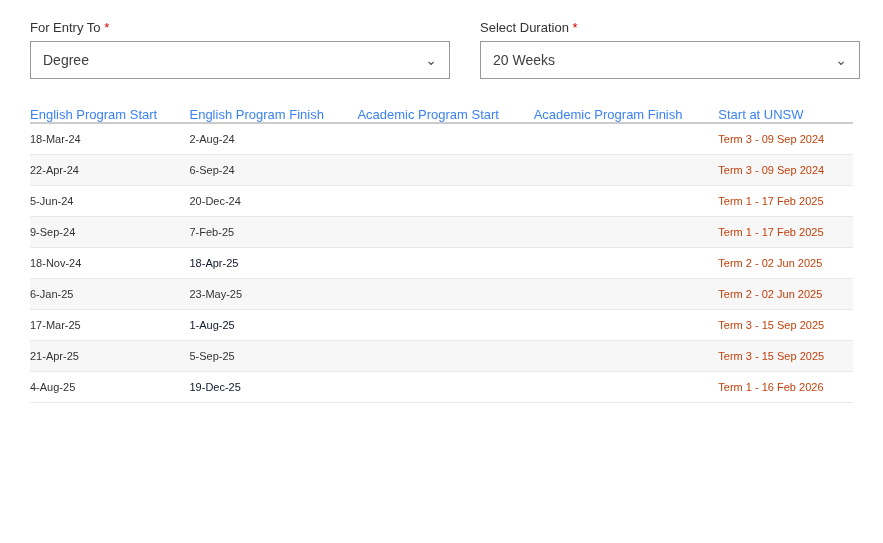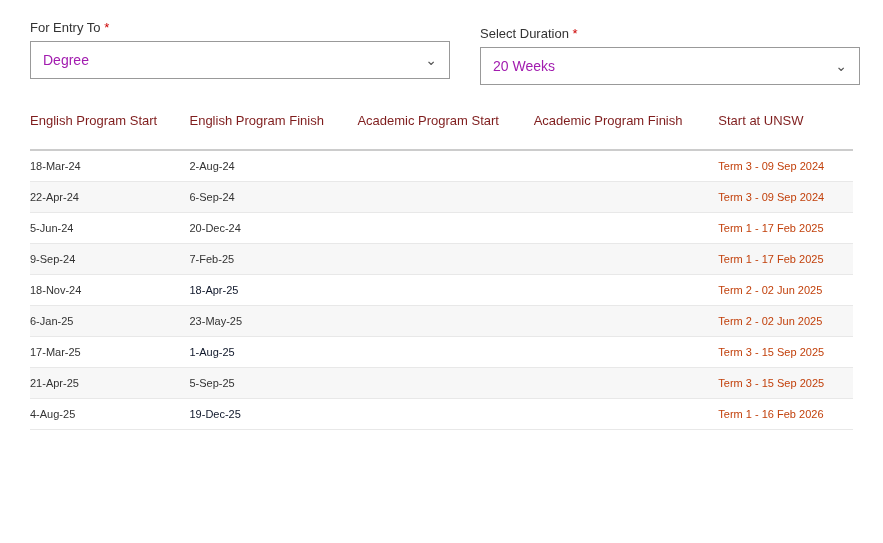--- a/index.html
+++ b/index.html
@@ -18,40 +18,39 @@
     .form-group {
       display: flex;
       flex-direction: column;
       gap: 6px;
     }
     .form-group.left {
       flex: 0 0 420px;
     }
     .form-group.right {
       flex: 0 0 380px;
-      margin-top: 6px;
     }
     .form-label {
       font-size: 13px;
       color: #333;
       font-weight: normal;
     }
     .form-label span.required {
       color: #c00;
     }
     .select-wrapper {
       position: relative;
       border: 1px solid #999;
       background: #fff;
     }
     .select-wrapper select {
       width: 100%;
       padding: 10px 36px 10px 12px;
       font-size: 14px;
-      color: #a21caf;
+      color: #404040;
       border: none;
       background: transparent;
       appearance: none;
       -webkit-appearance: none;
       cursor: pointer;
       outline: none;
     }
     .select-wrapper .chevron {
       position: absolute;
       right: 12px;
@@ -67,24 +66,24 @@
     }
     table {
       width: 100%;
       border-collapse: collapse;
     }
     thead tr {
       border-bottom: 2px solid #ccc;
     }
     thead th {
       text-align: left;
-      padding: 8px 10px 21px 0;
+      padding: 8px 10px 0 0;
       font-weight: normal;
       font-size: 13px;
-      color: #7f1d1d;
+      color: #3b82f6;
       white-space: nowrap;
     }
     tbody tr {
       border-bottom: 1px solid #e8e8e8;
     }
     tbody tr:nth-child(even) {
       background-color: #f7f7f7;
     }
     tbody tr:nth-child(odd) {
       background-color: #fff;

